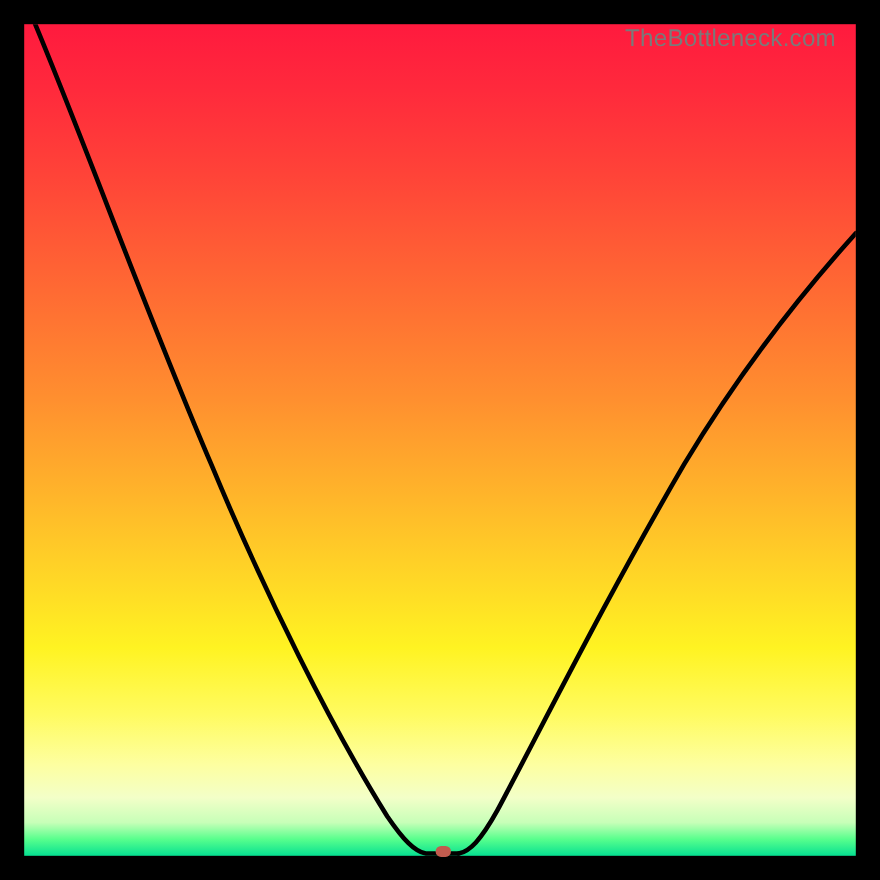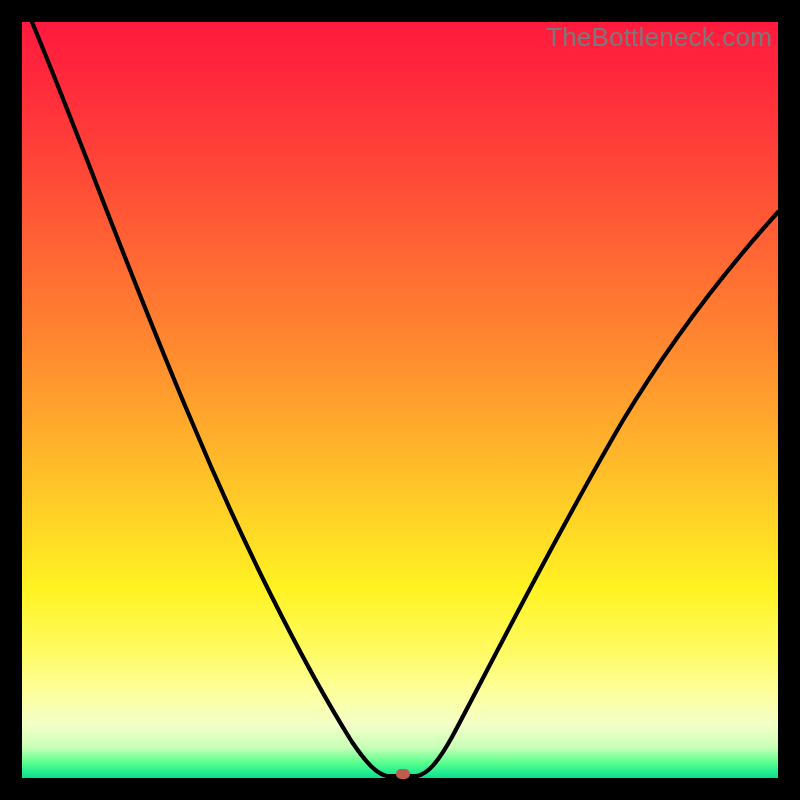--- a/index.html
+++ b/index.html
@@ -37,23 +37,23 @@
       #fdffa0 89%,
       #f3ffc8 93%,
       #c7ffb8 96%,
       #58ff8d 98%,
       #06e091 100%
     );
   }
   .watermark {
     position: absolute;
     top: 0px;
-    right: 6px;
+    right: 18px;
     color: #7a7a7a;
-    font-size: 26px;
+    font-size: 22px;
     letter-spacing: 0.2px;
     font-weight: 500;
   }
   svg.curve {
     position: absolute;
     left: 0;
     top: 0;
     width: 756px;
     height: 756px;
   }

